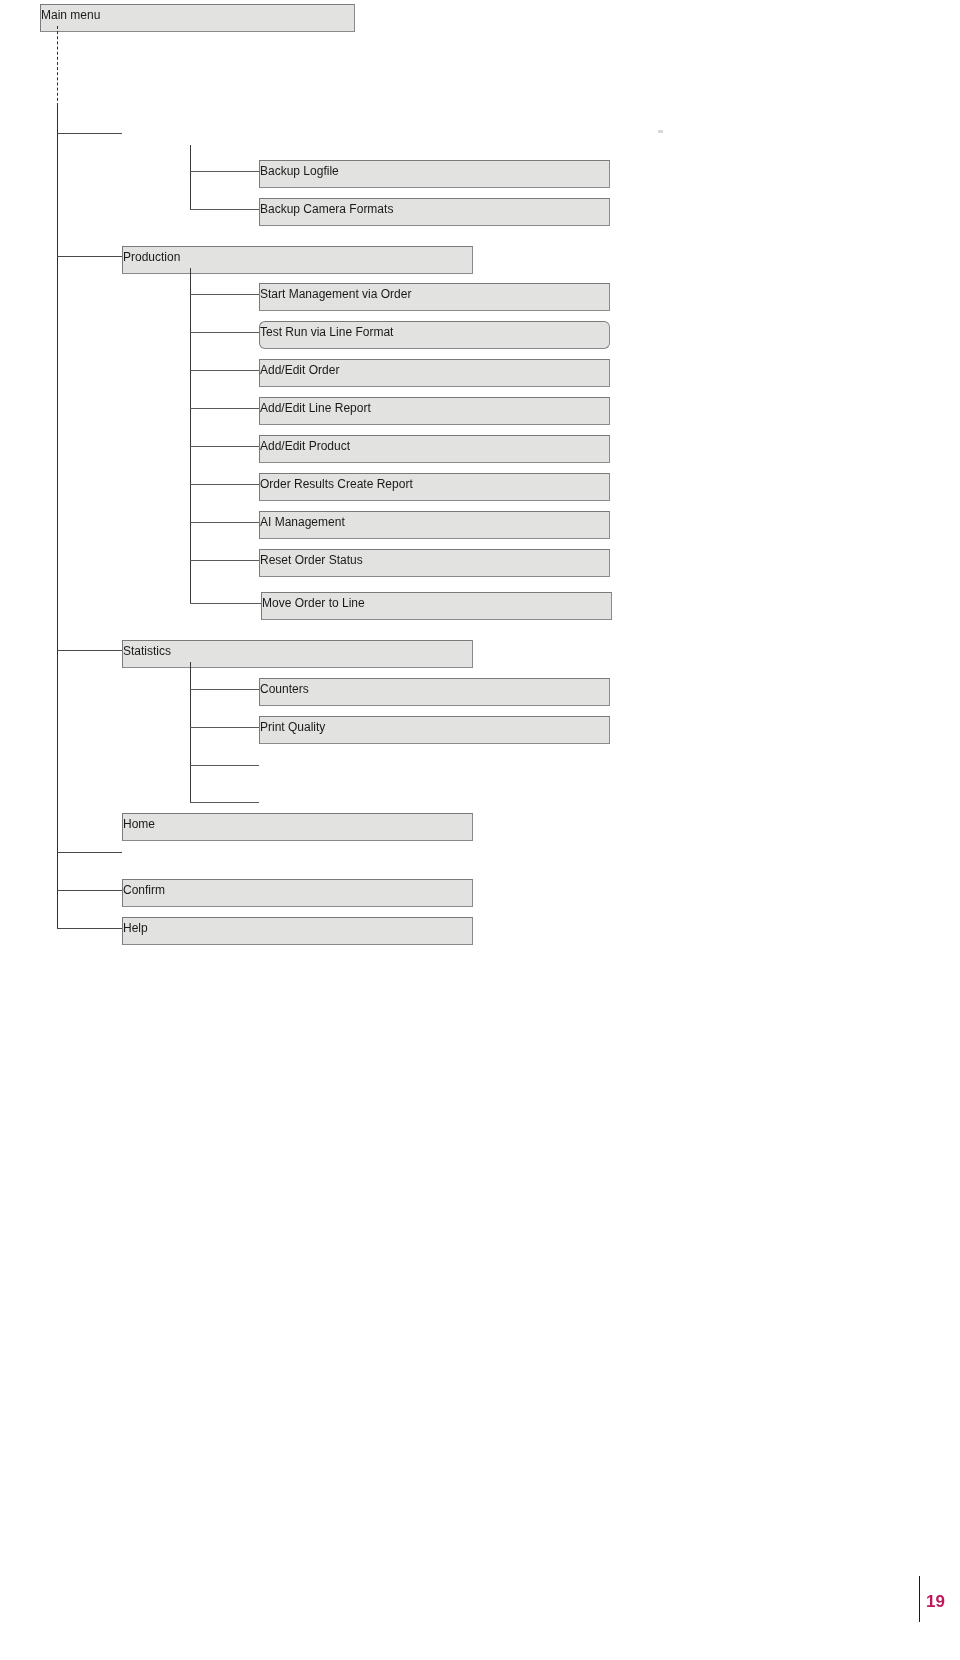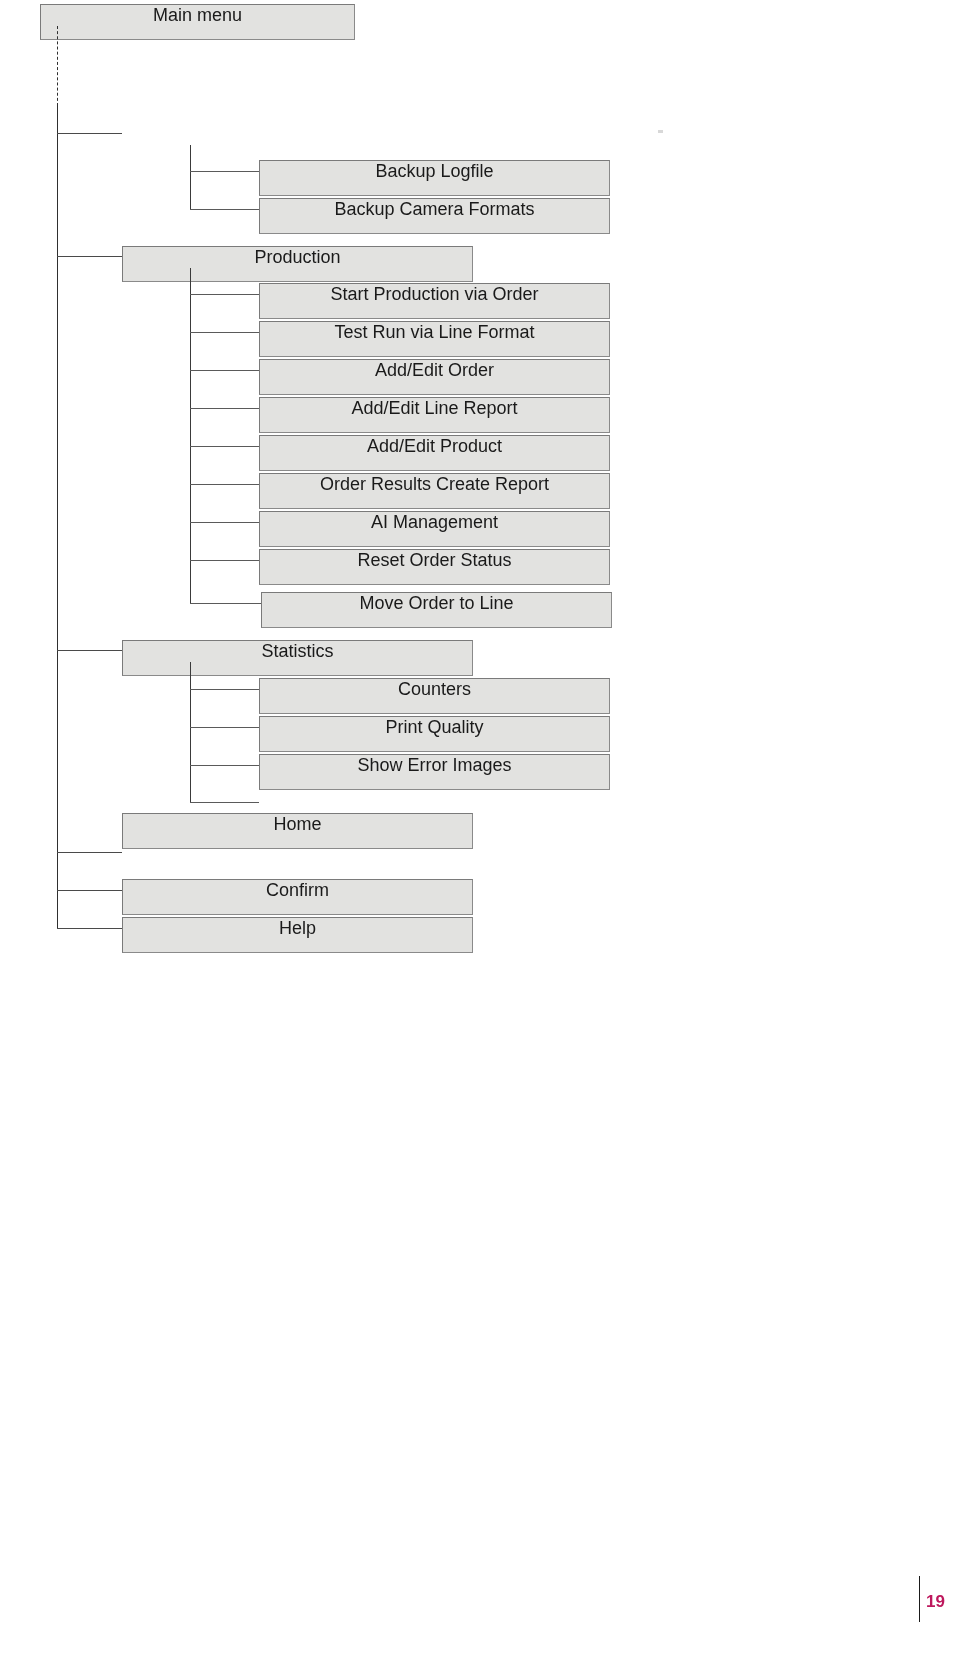--- a/index.html
+++ b/index.html
@@ -24,24 +24,24 @@
   }
 
   
   .node {
     position: absolute;
     box-sizing: border-box;
     background: #e2e2e0;
     border: 1px solid #7a7a7a;
     border-right-color: #8a8a8a;
     border-bottom-color: #8a8a8a;
-    height: 36px;
+    height: 28px;
     line-height: 20px;
-    text-align: center;
-    font-size: 18px;
+    text-align: left;
+    font-size: 12px;
     color: #1a1a1a;
     white-space: nowrap;
     overflow: hidden;
   }
   .node.lvl1 { left: 40px;  width: 315px; }
   .node.lvl2 { left: 122px; width: 351px; }
   .node.lvl3 { left: 259px; width: 351px; }
 
   
   .vline {
@@ -110,24 +110,24 @@
 
   <div class="hline thin" style="left:190px; top:209px; width:69px;"></div>
   <div class="node lvl3" style="top:198px;">Backup Camera Formats</div>
 
   <div class="hline" style="left:57px; top:256px; width:65px;"></div>
   <div class="node lvl2" style="top:246px;">Production</div>
 
   <div class="vline thin" style="left:190px; top:268px; height:335px;"></div>
 
   <div class="hline thin" style="left:190px; top:294px; width:69px;"></div>
-  <div class="node lvl3" style="top:283px;">Start Production via Order</div>
+  <div class="node lvl3" style="top:283px;">Start Management via Order</div>
 
   <div class="hline thin" style="left:190px; top:332px; width:69px;"></div>
-  <div class="node lvl3" style="top:321px;">Test Run via Line Format</div>
+  <div class="node lvl3" style="top:321px;border-radius:6px;">Test Run via Line Format</div>
 
   <div class="hline thin" style="left:190px; top:370px; width:69px;"></div>
   <div class="node lvl3" style="top:359px;">Add/Edit Order</div>
 
   <div class="hline thin" style="left:190px; top:408px; width:69px;"></div>
   <div class="node lvl3" style="top:397px;">Add/Edit Line Report</div>
 
   <div class="hline thin" style="left:190px; top:446px; width:69px;"></div>
   <div class="node lvl3" style="top:435px;">Add/Edit Product</div>
 
@@ -148,21 +148,20 @@
 
   <div class="vline thin" style="left:190px; top:662px; height:140px;"></div>
 
   <div class="hline thin" style="left:190px; top:689px; width:69px;"></div>
   <div class="node lvl3" style="top:678px;">Counters</div>
 
   <div class="hline thin" style="left:190px; top:727px; width:69px;"></div>
   <div class="node lvl3" style="top:716px;">Print Quality</div>
 
   <div class="hline thin" style="left:190px; top:765px; width:69px;"></div>
-  <div class="node lvl3" style="top:754px;">Show Error Images</div>
 
   <div class="hline thin" style="left:190px; top:802px; width:69px;"></div>
 
   <div class="hline" style="left:57px; top:852px; width:65px;"></div>
   <div class="node lvl2" style="top:813px;">Home</div>
 
   <div class="hline" style="left:57px; top:890px; width:65px;"></div>
   <div class="node lvl2" style="top:879px;">Confirm</div>
 
   <div class="hline" style="left:57px; top:928px; width:65px;"></div>

